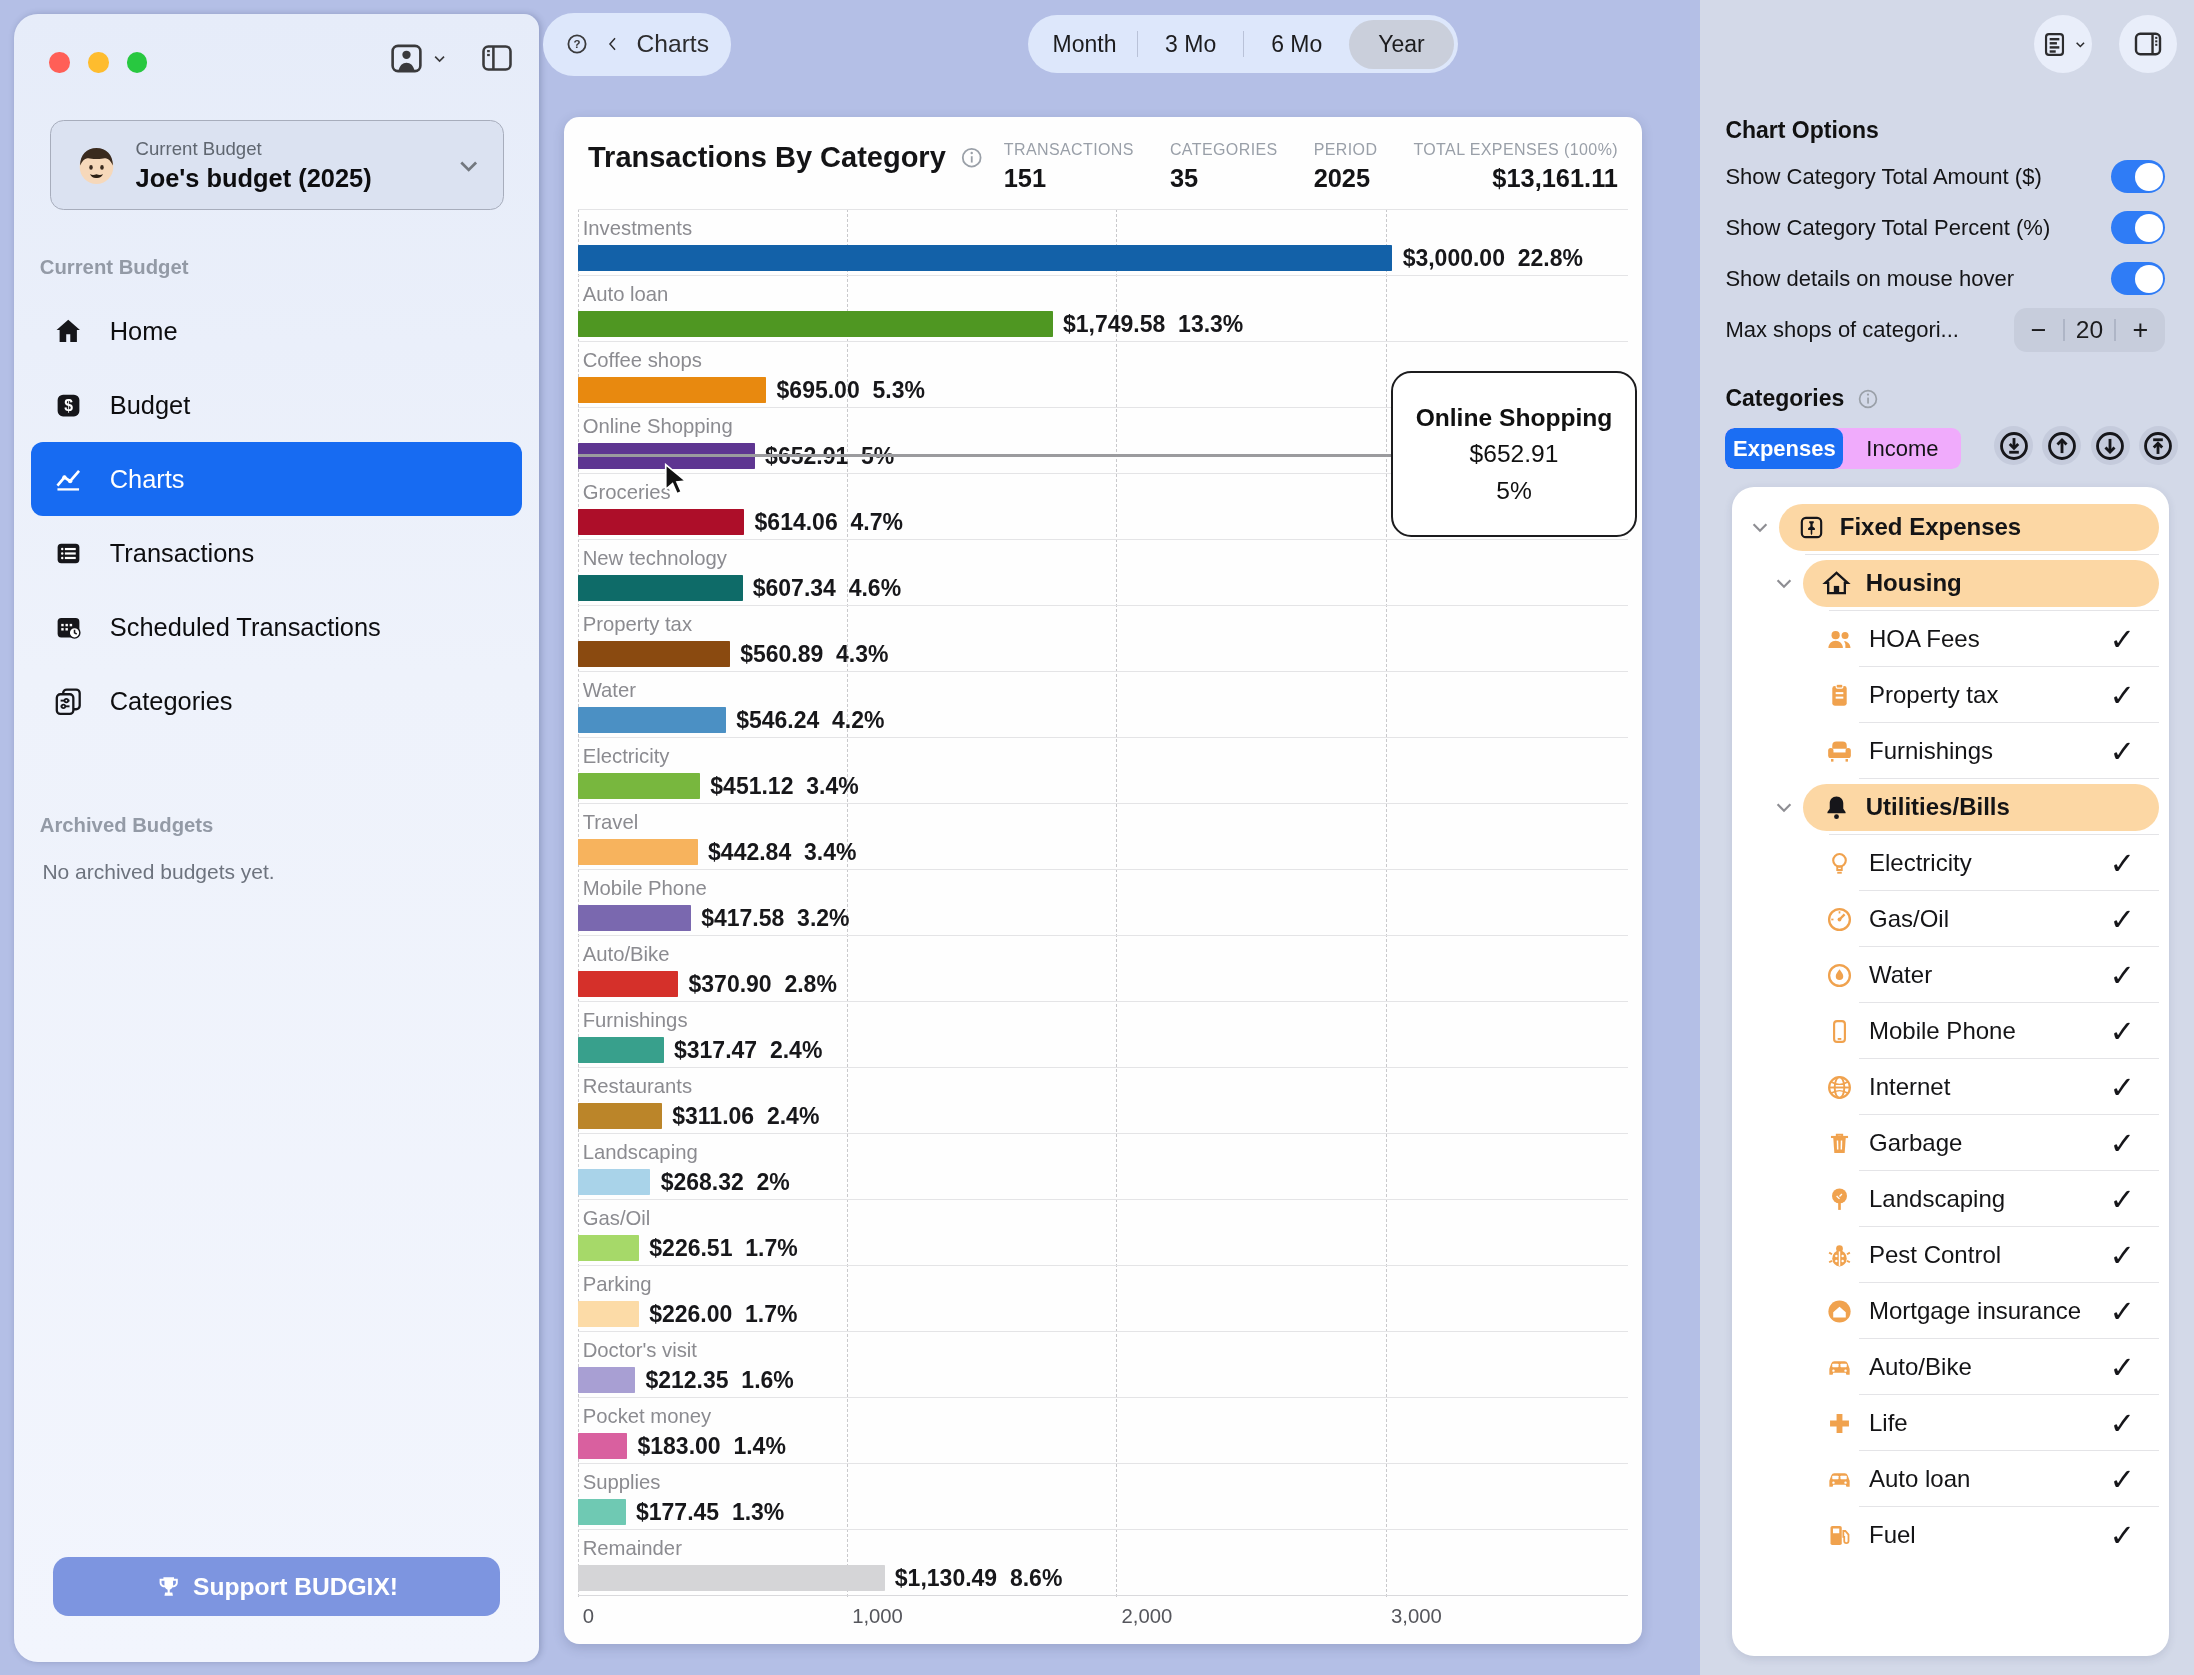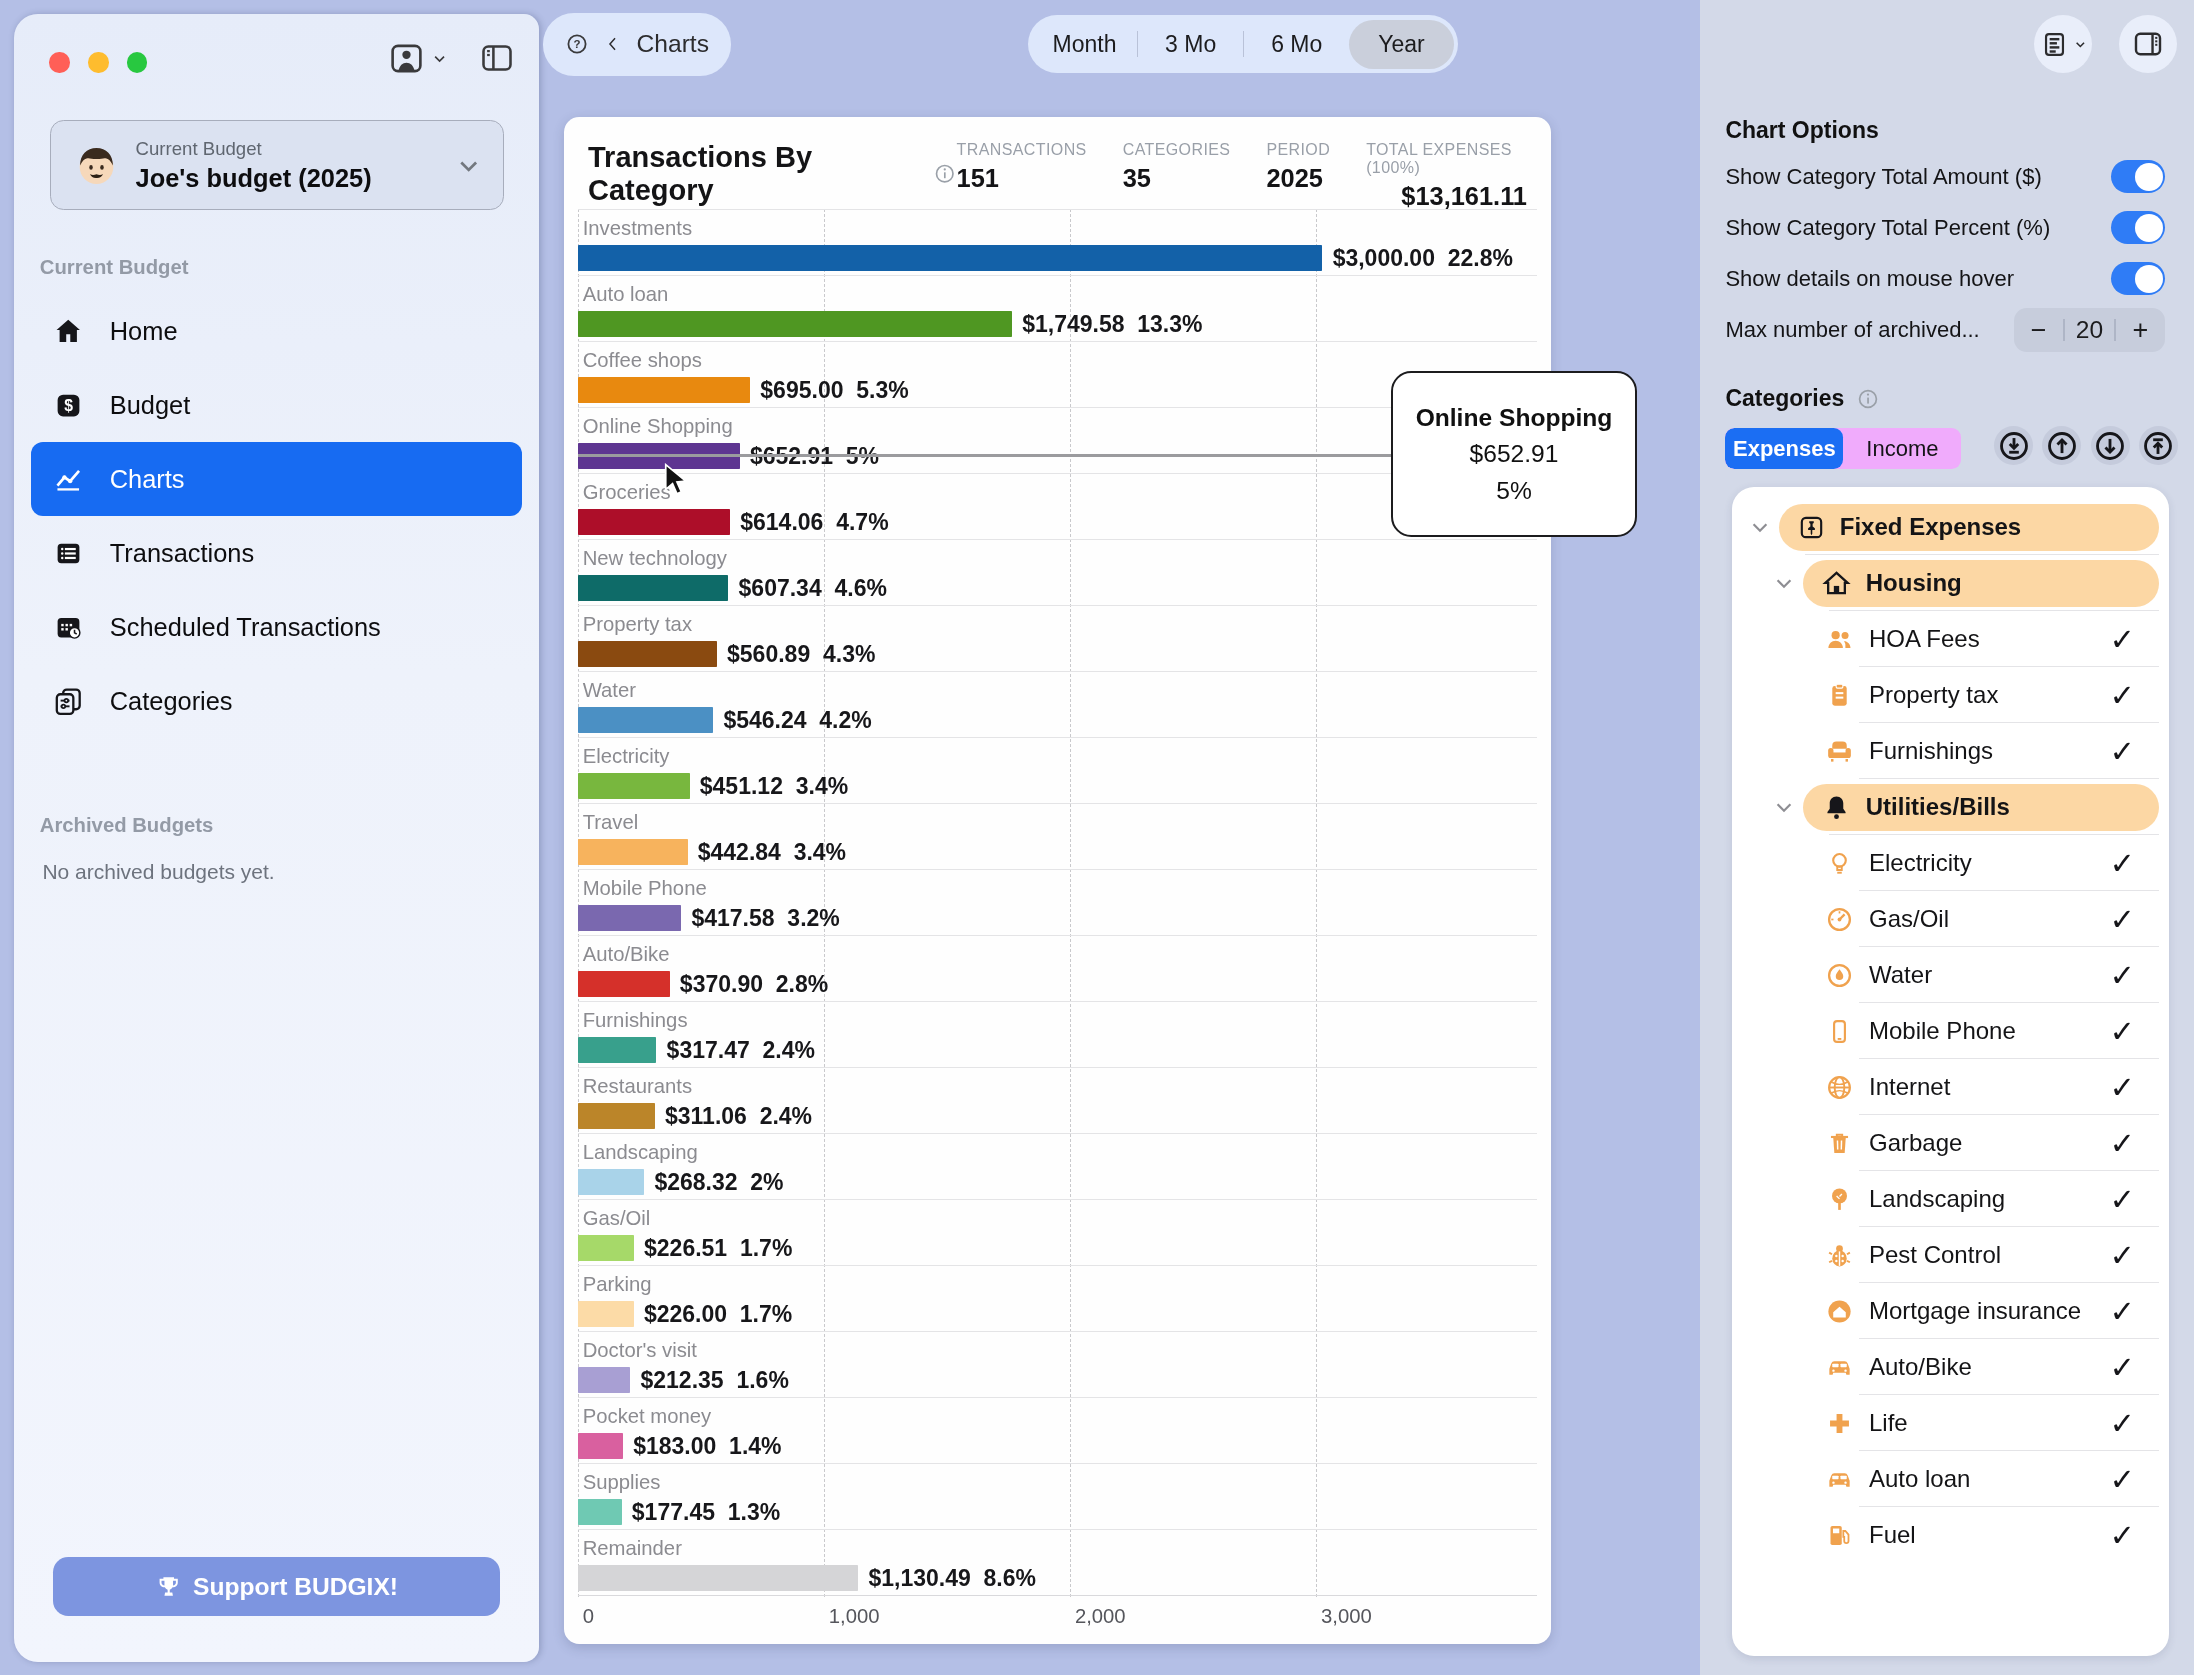--- a/index.html
+++ b/index.html
@@ -55,21 +55,21 @@
     border-radius:29px; display:flex; align-items:center; padding:4.2px;
   }
   .seg-item {
     flex:1; height:49px; display:flex; align-items:center; justify-content:center;
     font-size:23px; color:#1c1c1e; border-radius:24.6px; position:relative; cursor:default;
   }
   .seg-item.selected { background:#cacfdb; }
   .seg-sep { width:1.3px; height:25.4px; background:#b9c2d8; }
   
   .chart-card {
-    position:absolute; left:564px; top:117px; width:987px; height:1527px;
+    position:absolute; left:564px; top:117px; width:1078px; height:1527px;
     background:#fefefe; border-radius:15.2px; box-shadow:0 3.4px 12px rgba(40,50,90,.18);
   }
   .card-header { display:flex; align-items:flex-start; justify-content:space-between; padding:24px 24px 0 24px; }
   .card-title-wrap { display:flex; align-items:center; gap:13.6px; }
   .card-title { font-size:29px; font-weight:bold; color:#141416; }
   .stats { display:flex; gap:36px; }
   .stat { display:flex; flex-direction:column; align-items:flex-start; }
   .stat:last-child { align-items:flex-end; }
   .stat-label { font-size:16px; color:#999fa8; letter-spacing:0.4px; }
   .stat-value { font-size:25.4px; font-weight:bold; color:#141416; margin-top:5.1px; }
@@ -526,21 +526,21 @@
         </div>
         <div class="toggle-row">
           <span class="toggle-label">Show details on mouse hover</span>
     <span class="switch">
             <span class="knob"></span>
           </span>
         </div>
       </div>
 
     <div class="max-row">
-      <span class="max-label">Max number of archived...</span>
+      <span class="max-label">Max shops of categori...</span>
       <span class="stepper">
         <span class="step-btn">−</span>
         <span class="step-sep"></span>
         <span class="step-value">20</span>
         <span class="step-sep"></span>
         <span class="step-btn">+</span>
       </span>
     </div>
 
     <div class="cat-head">

